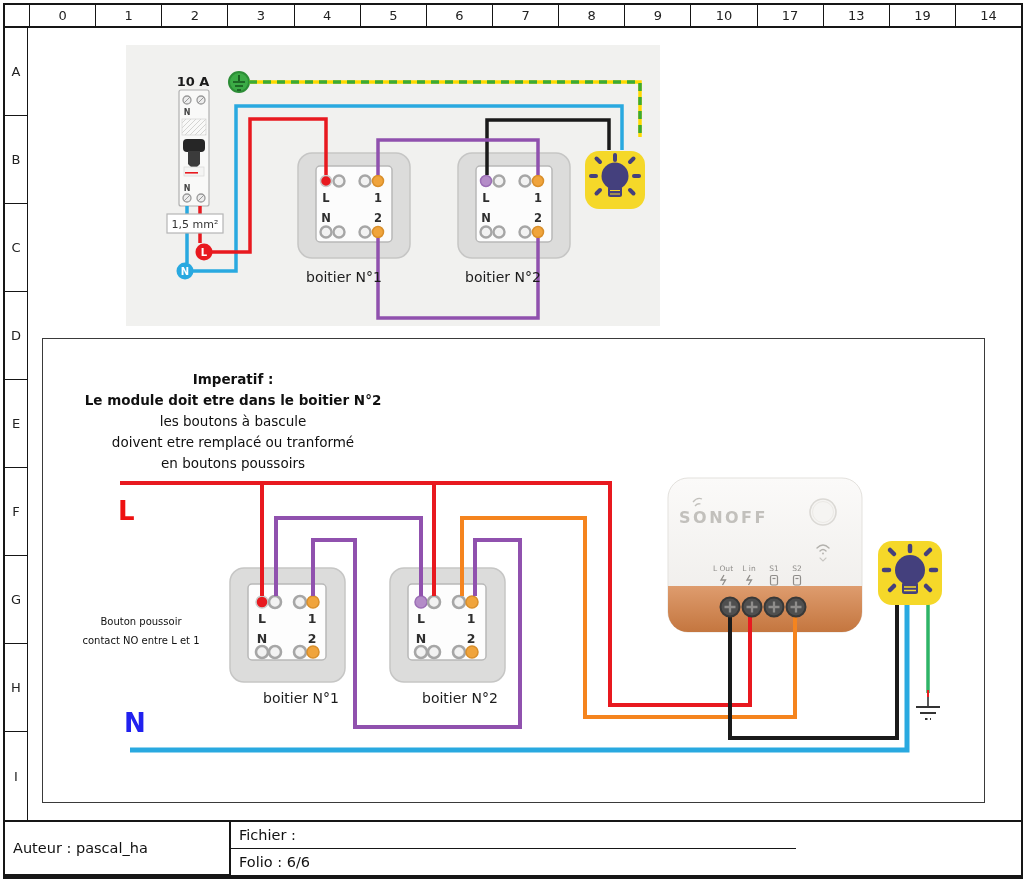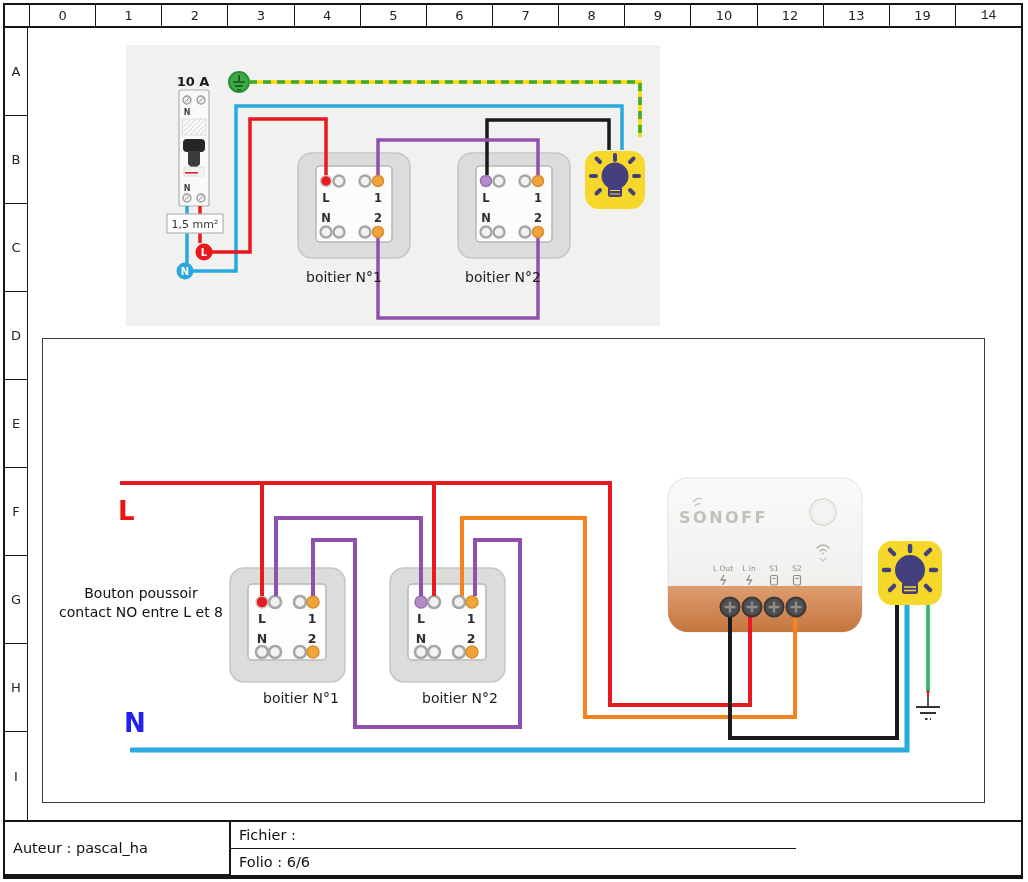--- a/index.html
+++ b/index.html
@@ -3,39 +3,39 @@
 <meta charset="utf-8">
 <style>
   html,body{margin:0;padding:0;background:#fff;}
   .page{position:relative;width:1028px;height:882px;background:#fff;
         font-family:"DejaVu Sans","Liberation Sans",sans-serif;overflow:hidden;}
   .frame,.colhead,.rowhead,.titleblock{box-sizing:border-box;position:absolute;}
   .frame{left:3px;top:3px;width:1020px;height:875px;border:2px solid #161616;}
   .colhead{left:3px;top:3px;width:1020px;height:25px;border:2px solid #161616;display:flex;z-index:4;background:#fff;}
   .corner{width:25px;border-right:1.5px solid #161616;box-sizing:border-box;}
   .colcell{flex:1;border-right:1.5px solid #161616;box-sizing:border-box;display:flex;align-items:center;justify-content:center;font-size:13px;color:#222;}
-  .colcell:last-child{border-right:none;font-family:Liberation Mono, monospace;}
+  .colcell:last-child{border-right:none;}
   .rowhead{left:3px;top:28px;width:25px;height:792px;border-left:2px solid #161616;border-right:1.5px solid #161616;display:flex;flex-direction:column;z-index:4;background:#fff;}
   .rowcell{height:88px;box-sizing:border-box;border-bottom:1.5px solid #161616;display:flex;align-items:center;justify-content:center;font-size:13px;color:#222;}
   .rowcell:last-child{border-bottom:none;}
   .titleblock{left:3px;top:820px;width:1020px;height:59px;border:2px solid #161616;border-bottom-width:4px;display:grid;grid-template-columns:225px 1fr 225px;z-index:4;background:#fff;font-size:14.5px;color:#111;}
   .tb-left{border-right:1.5px solid #161616;display:flex;flex-direction:row;}
   .tb-right{border-left:1.5px solid #161616;display:flex;flex-direction:column;}
   .tb-row{flex:1;display:flex;align-items:center;padding-left:8px;box-sizing:border-box;}
   .tb-left .tb-row:first-child,.tb-right .tb-row:first-child{border-bottom:1.5px solid #161616;}
   .tb-center{display:flex;align-items:center;justify-content:center;}
   .topimg-bg{position:absolute;left:126px;top:45px;width:534px;height:281px;background:#f1f1ef;z-index:1;}
   .bigbox{position:absolute;left:42px;top:338px;width:943px;height:465px;border:1.5px solid #3a3a3a;box-sizing:border-box;background:#fff;z-index:1;}
   svg.diagram{position:absolute;left:0;top:0;z-index:2;pointer-events:none;}
   svg text{font-family:"DejaVu Sans","Liberation Sans",sans-serif;}
   .note{position:absolute;z-index:3;text-align:center;color:#101010;}
   .note1{left:73px;top:369px;width:320px;font-size:13.5px;line-height:21px;}
   .note1 .b{font-weight:bold;}
   .note2{left:627px;top:402px;width:240px;font-size:17.5px;line-height:29px;font-weight:bold;}
-  .note3{left:31px;top:584px;width:220px;font-size:14px;line-height:19px;}
+  .note3{left:31px;top:612px;width:220px;font-size:10px;line-height:19px;}
   .biglabel{position:absolute;z-index:3;font-size:26px;font-weight:bold;}
   .lab-L{left:118px;top:496px;color:#ee1111;}
   .lab-N{left:124px;top:708px;color:#2121ef;}
 </style>
 </head>
 <body>
 
 <div class="page">
 
   <div class="frame"></div>
@@ -46,21 +46,21 @@
     <div class="colcell">1</div>
     <div class="colcell">2</div>
     <div class="colcell">3</div>
     <div class="colcell">4</div>
     <div class="colcell">5</div>
     <div class="colcell">6</div>
     <div class="colcell">7</div>
     <div class="colcell">8</div>
     <div class="colcell">9</div>
     <div class="colcell">10</div>
-    <div class="colcell">12</div>
+    <div class="colcell">17</div>
     <div class="colcell">13</div>
     <div class="colcell">19</div>
     <div class="colcell">14</div>
   </div>
 
   <div class="rowhead">
     <div class="rowcell">A</div>
     <div class="rowcell">B</div>
     <div class="rowcell">C</div>
     <div class="rowcell">D</div>
@@ -312,23 +312,30 @@
         <circle cx="910" cy="570" r="15" fill="#44407d"></circle>
         <rect x="902" y="582" width="16" height="12" rx="2.5" fill="#44407d"></rect>
         <path d="M904,587 H916 M904,590.5 H916" stroke="#f5d829" stroke-width="1.3"></path>
       </g>
 
       <text x="301" y="703" font-size="14" fill="#1c1c1c" text-anchor="middle">boitier N°1</text>
       <text x="460" y="703" font-size="14" fill="#1c1c1c" text-anchor="middle">boitier N°2</text>
     </g>
   </svg>
 
+  <div class="note note1">
+    <div class="b">Imperatif :</div>
+    <div class="b">Le module doit etre dans le boitier N°2</div>
+    <div>les boutons à bascule</div>
+    <div>doivent etre remplacé ou tranformé</div>
+    <div>en  boutons poussoirs</div>
+  </div>
 
 
   <div class="note note3">
     <div>Bouton poussoir</div>
-    <div>contact NO entre L et 8</div>
+    <div>contact NO entre L et 1</div>
   </div>
 
   <div class="biglabel lab-L">L</div>
   <div class="biglabel lab-N">N</div>
 
 </div>
 
 </body></html>

